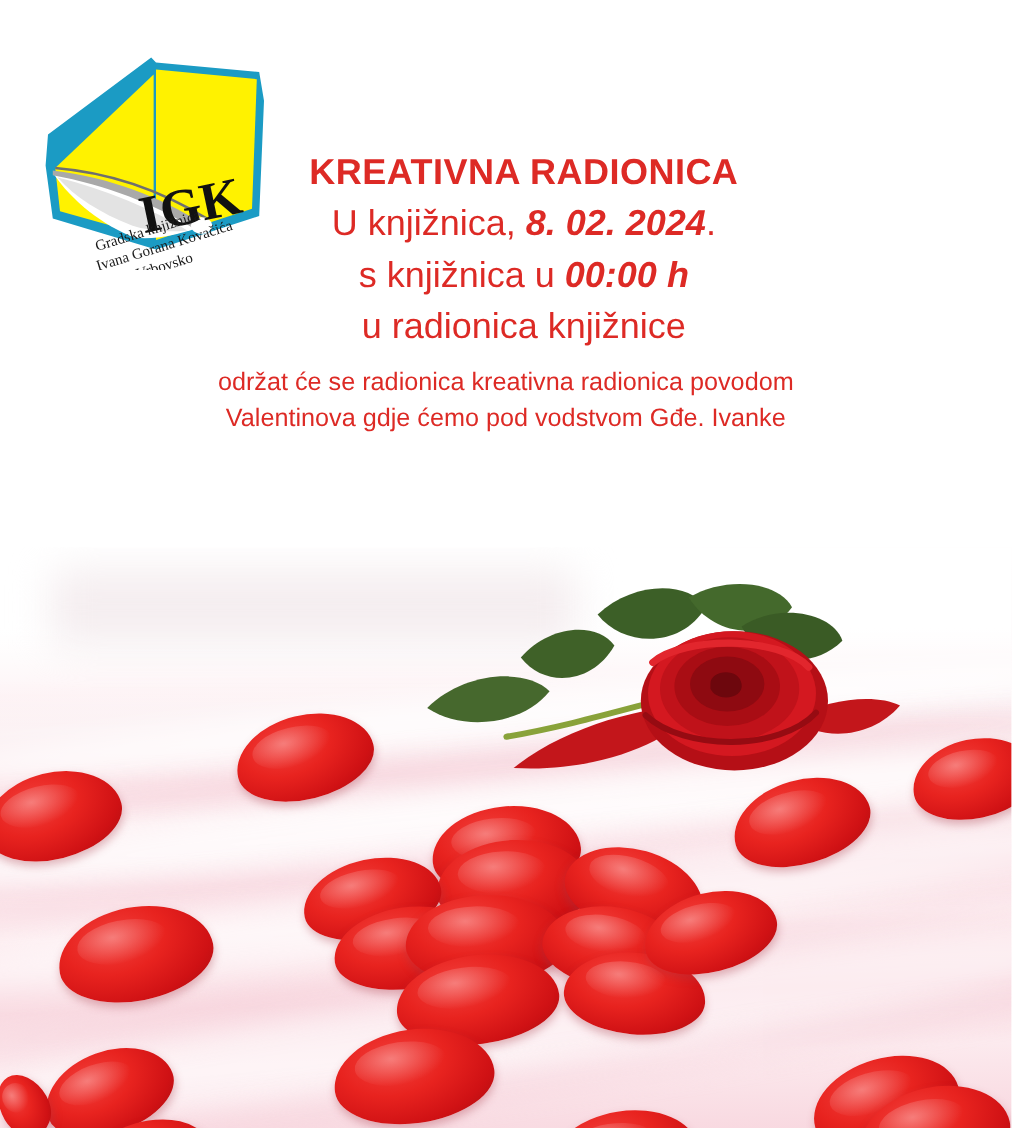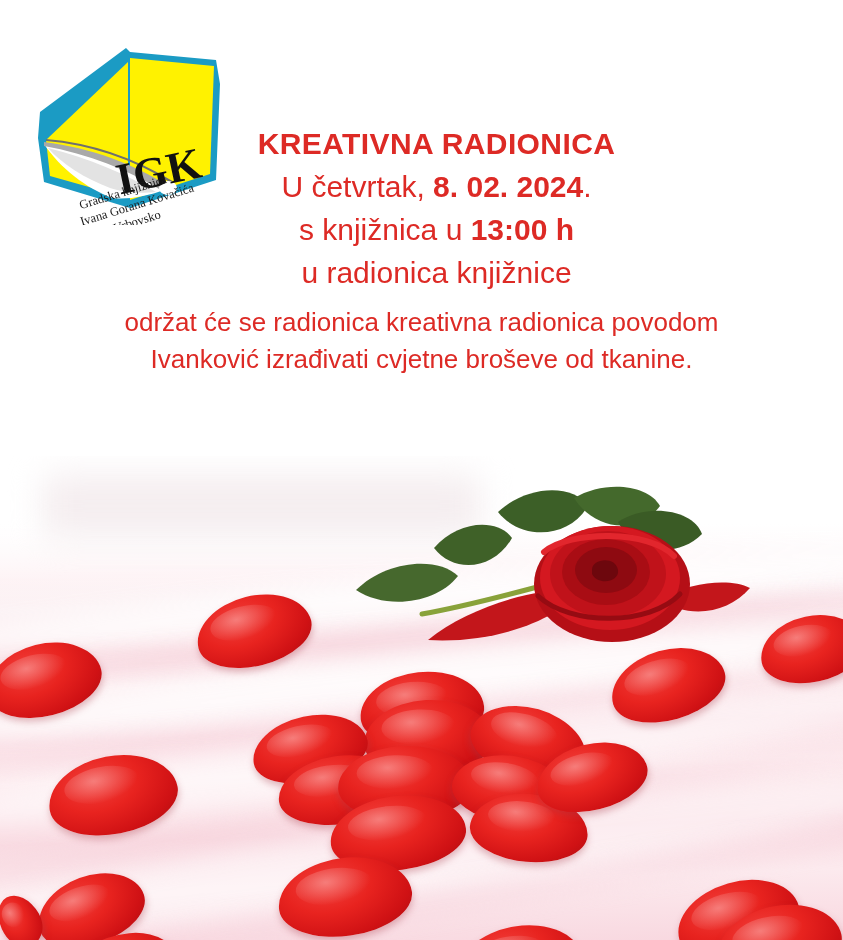--- a/index.html
+++ b/index.html
@@ -58,27 +58,27 @@
   }
   .line-a, .line-b, .line-c {
     font-size: 30px;
     font-weight: normal;
     line-height: 1.42;
     margin: 0;
     padding-left: 30px;
   }
   .line-b { }
   .body-line {
-    font-size: 26px;
+    font-size: 21px;
     font-weight: normal;
     line-height: 1.42;
     margin: 0;
   }
   .body-wrap { margin-top: 10px; }
-  b.strong { font-weight: bold; }
+  b.strong { font-weight: bold; font-style: italic; }
 
   
   .photo {
     position: absolute;
     left: 0;
     top: 456px;
     width: 843px;
     height: 484px;
     overflow: hidden;
     background:
@@ -172,29 +172,29 @@
           <text x="46" y="168" font-family="'Liberation Serif', serif" font-size="12.5" fill="#1a1a1a">Ivana Gorana Kovačića</text>
           <text x="76" y="184" font-family="'Liberation Serif', serif" font-size="12.5" fill="#1a1a1a">Vrbovsko</text>
         </g>
       </svg>
     </div>
 
     <div class="text-block">
 
       <div class="line-title">KREATIVNA RADIONICA</div>
 
-      <div class="line-a"><span>U četvrtak, </span><b class="strong">8. 02. 2024</b><span>.</span></div>
-
-      <div class="line-b"><span>s knjižnica u </span><b class="strong">13:00 h</b><span></span></div>
+      <div class="line-a"><span>U knjižnica, </span><b class="strong">8. 02. 2024</b><span>.</span></div>
+
+      <div class="line-b"><span>s knjižnica u </span><b class="strong">00:00 h</b><span></span></div>
 
       <div class="line-c">u radionica knjižnice</div>
 
       <div class="body-wrap">
         <div class="body-line">održat će se radionica kreativna radionica povodom</div>
-        <div class="body-line">Ivanković izrađivati cvjetne broševe od tkanine.</div>
+        <div class="body-line">Valentinova gdje ćemo pod vodstvom Gđe. Ivanke</div>
       </div>
     </div>
   </div>
 
   <div class="photo">
 
     <div class="blurtop"></div>
 
     <div class="fold light" style="top:120px;height:46px;transform:rotate(-5deg);"></div>
     <div class="fold dark" style="top:168px;height:26px;transform:rotate(-5deg);"></div>

